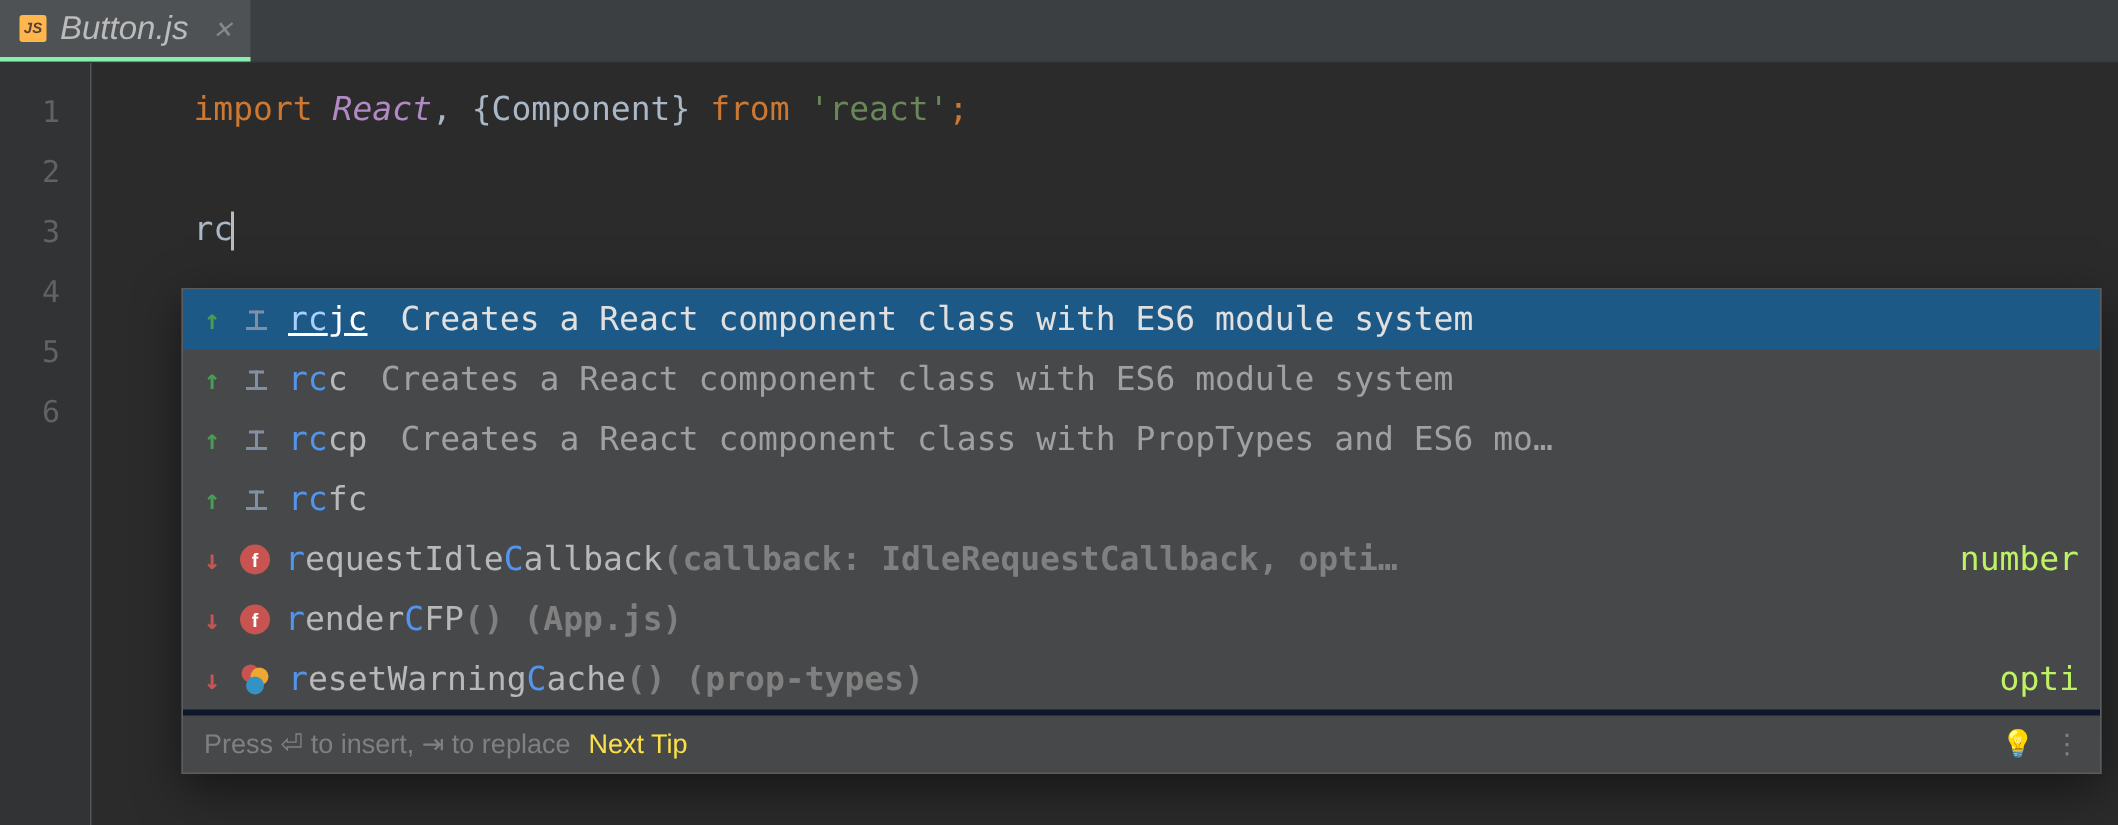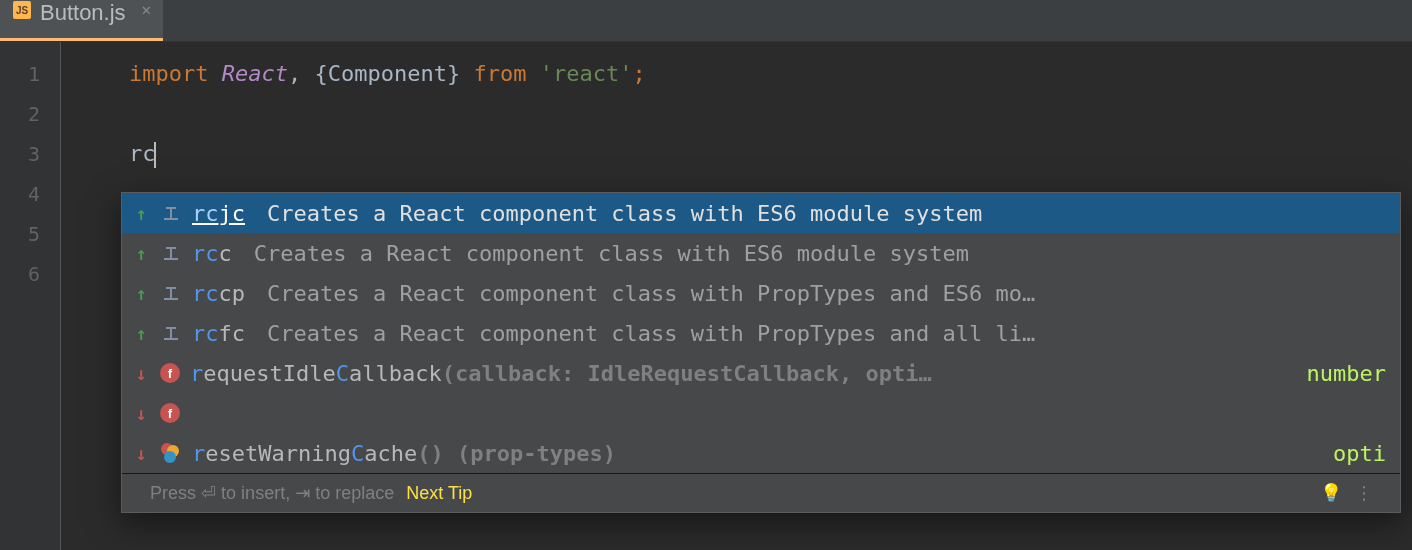--- a/index.html
+++ b/index.html
@@ -14,26 +14,27 @@
     }
     
     .tab-bar {
       background: #3c3f41;
       height: 42px;
       display: flex;
       border-bottom: 1px solid #323232;
     }
     .tab {
       display: flex;
-      align-items: flex-start;
+      align-items: center;
       padding: 0 12px;
       background: #4e5254;
       gap: 8px;
-      border-bottom: 3px solid #fdba74;
+      border-bottom: 3px solid #86efac;
       position: relative;
+      font-style: italic;
     }
     .tab-icon {
       width: 20px;
       height: 20px;
       display: flex;
       align-items: center;
       justify-content: center;
     }
     .js-file-icon {
       background: #ffb74d;
@@ -177,22 +178,22 @@
       padding-left: 12px;
     }
     .popup-item.selected .item-desc { color: #e0e0e0; }
     .item-right {
       color: #bef264;
       padding-left: 12px;
     }
     .popup-footer {
       display: flex;
       align-items: center;
-      border-top: 1px solid #0f172a;
-      padding: 8px 28px;
+      border-top: 4px solid #0f172a;
+      padding: 8px 14px;
       font-family: -apple-system, 'Segoe UI', sans-serif;
       font-size: 18px;
       color: #808080;
       gap: 12px;
     }
     .footer-hint { color: #808080; }
     .footer-link { color: #fde047; cursor: pointer; }
     .footer-spacer { flex: 1; }
     .bulb-icon { color: #f0a732; font-size: 18px; }
     .dots-icon { color: #808080; font-size: 18px; letter-spacing: -1px; }
@@ -266,32 +267,32 @@
           <div class="popup-item">
             <span class="arrow-icon arrow-up">↑</span>
             <span class="type-icon template-icon">
               <svg width="18" height="18" viewBox="0 0 18 18">
                 <rect x="2" y="14" width="14" height="2" fill="#808fa3"></rect>
                 <rect x="8" y="3" width="2" height="11" fill="#808fa3"></rect>
                 <rect x="4" y="3" width="10" height="2" fill="#808fa3"></rect>
               </svg>
             </span>
             <span class="item-name"><span class="match">rc</span><span>fc</span></span>
-            <span class="item-desc">Creates a React component class with PropTypes and all li…</span>
           </div>
           <div class="popup-item">
             <span class="arrow-icon arrow-down">↓</span>
             <span class="type-icon function-icon">f</span>
             <span class="item-name"><span class="match">r</span><span>e</span><span>q</span><span>u</span><span>e</span><span>s</span><span>t</span><span>I</span><span>d</span><span>l</span><span>e</span><span class="match">C</span><span>a</span><span>l</span><span>l</span><span>b</span><span>a</span><span>c</span><span>k</span><span class="dim">(callback: IdleRequestCallback, opti…</span></span>
             <span class="item-desc"></span>
             <span class="item-right">number</span>
           </div>
           <div class="popup-item">
             <span class="arrow-icon arrow-down">↓</span>
             <span class="type-icon function-icon">f</span>
+            <span class="item-name"><span class="match">r</span><span>e</span><span>n</span><span>d</span><span>e</span><span>r</span><span class="match">C</span><span>F</span><span>P</span><span class="dim">() (App.js)</span></span>
             <span class="item-desc"></span>
           </div>
           <div class="popup-item">
             <span class="arrow-icon arrow-down">↓</span>
             <span class="type-icon">
               <span class="multi-icon">
                 <span class="c1"></span>
                 <span class="c2"></span>
                 <span class="c3"></span>
               </span>

